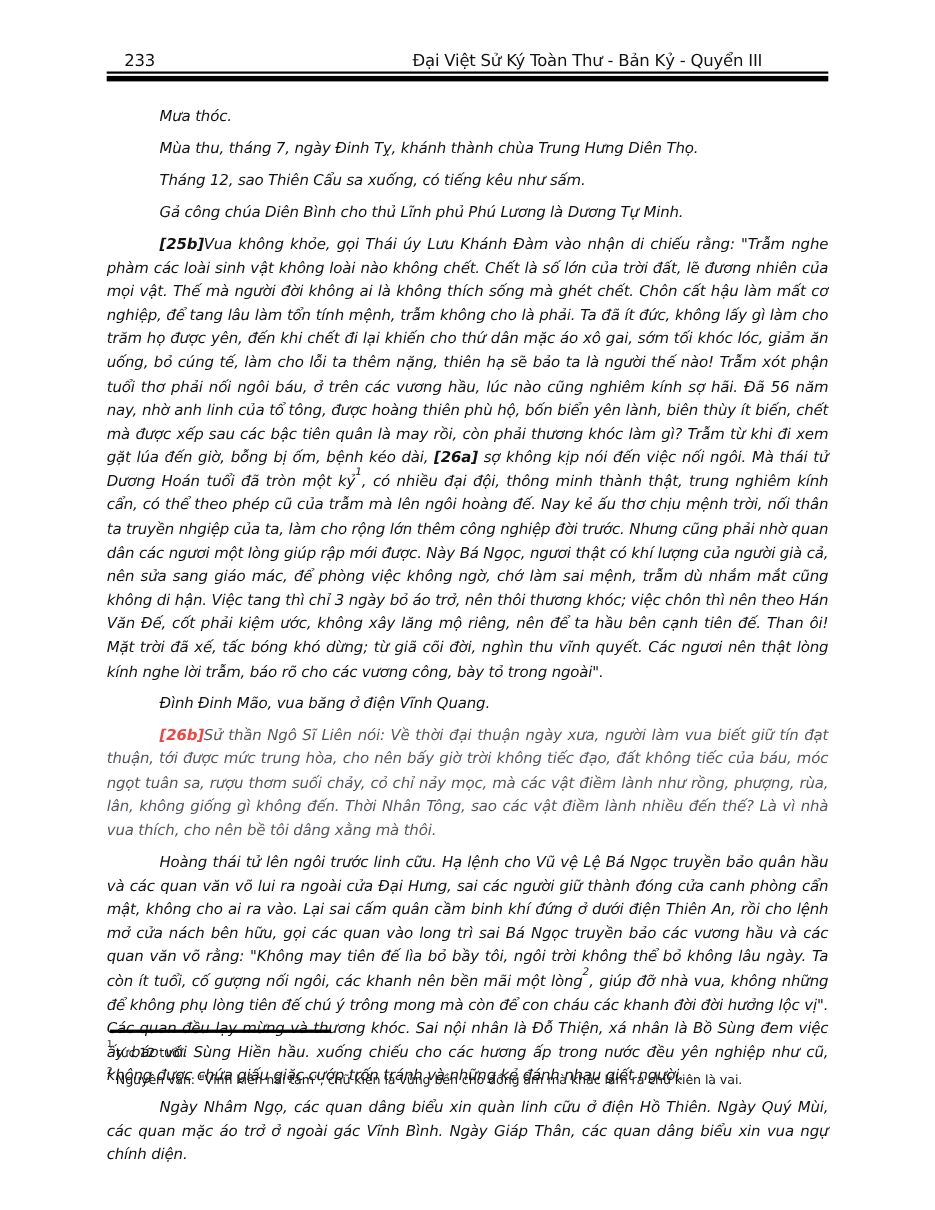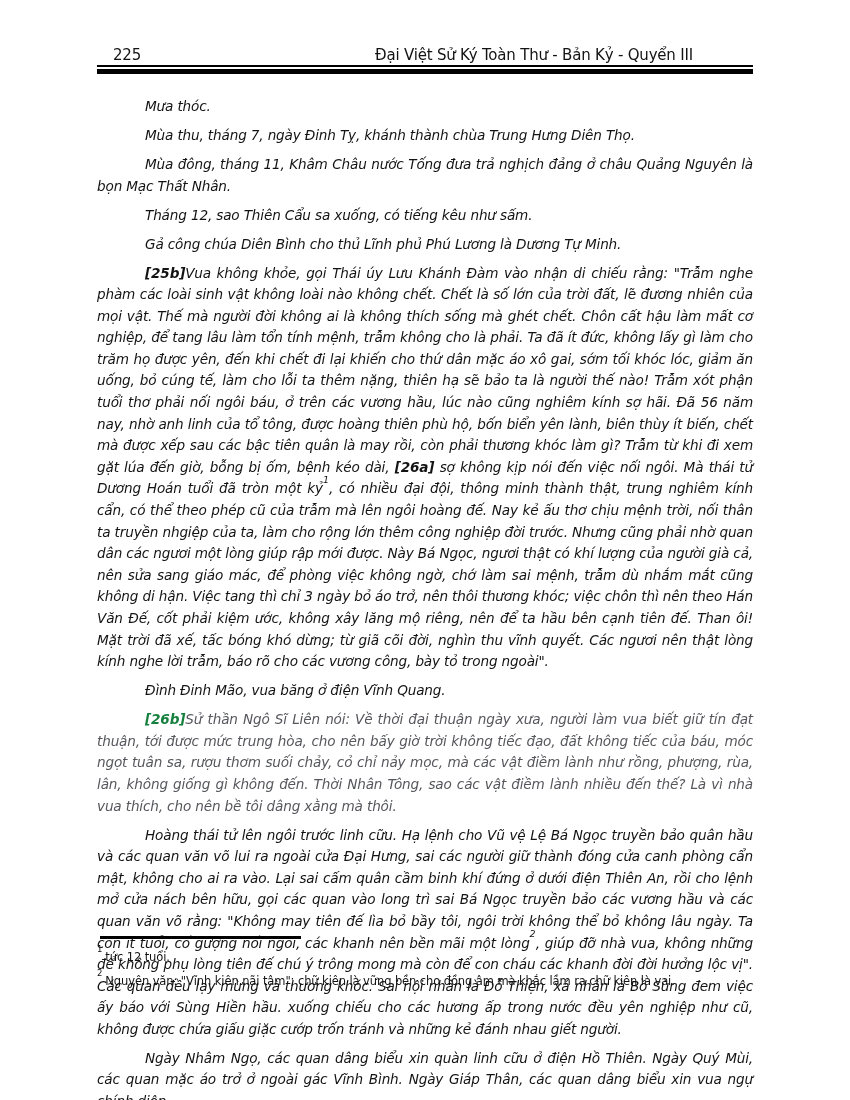--- a/index.html
+++ b/index.html
@@ -79,21 +79,21 @@
     line-height: 0;
     position: relative;
     top: -4.5px;
     letter-spacing: 0;
   }
   .historian-quote {
     margin: 0 0 7.4px 126px;
     text-indent: 28px;
     color: #56575c;
   }
-  .historian-quote b { color: #15803d; }
+  .historian-quote b { color: #ef4444; }
   
   .footnotes {
     position: absolute;
     top: 936px;
     left: 97px;
     width: 656px;
     font-size: 11.5px;
     line-height: 15px;
     letter-spacing: -0.1px;
   }
@@ -114,34 +114,33 @@
     top: -3.5px;
     margin-right: 3px;
   }
 </style>
 </head>
 <body>
 
 <div class="page">
 
   <div class="page-header">
-    <span class="page-number">225</span>
+    <span class="page-number">233</span>
     <span class="header-title">Đại Việt Sử Ký Toàn Thư - Bản Kỷ - Quyển III</span>
   </div>
   <div class="rule-thin"></div>
   <div class="rule-thick"></div>
 
   <div class="content">
 
     <p><span>Mưa thóc.</span></p>
 
 
     <p><span>Mùa thu, tháng 7, ngày Đinh Tỵ, khánh thành chùa Trung Hưng Diên Thọ.</span></p>
 
-    <p><span>Mùa đông, tháng 11, Khâm Châu nước Tống đưa trả nghịch đảng ở châu Quảng Nguyên là bọn Mạc Thất Nhân.</span></p>
 
     <p><span>Tháng 12, sao Thiên Cẩu sa xuống, có tiếng kêu như sấm.</span></p>
 
     <p><span>Gả công chúa Diên Bình cho thủ Lĩnh phủ Phú Lương là Dương Tự Minh.</span></p>
 
     <p><b>[25b]</b><span>Vua không khỏe, gọi Thái úy Lưu Khánh Đàm vào nhận di chiếu rằng: "Trẫm nghe phàm các loài sinh vật không loài nào không chết. Chết là số lớn của trời đất, lẽ đương nhiên của mọi vật. Thế mà người đời không ai là không thích sống mà ghét chết. Chôn cất hậu làm mất cơ nghiệp, để tang lâu làm tổn tính mệnh, trẫm không cho là phải. Ta đã ít đức, không lấy gì làm cho trăm họ được yên, đến khi chết đi lại khiến cho thứ dân mặc áo xô gai, sớm tối khóc lóc, giảm ăn uống, bỏ cúng tế, làm cho lỗi ta thêm nặng, thiên hạ sẽ bảo ta là người thế nào! Trẫm xót phận tuổi thơ phải nối ngôi báu, ở trên các vương hầu, lúc nào cũng nghiêm kính sợ hãi. Đã 56 năm nay, nhờ anh linh của tổ tông, được hoàng thiên phù hộ, bốn biển yên lành, biên thùy ít biến, chết mà được xếp sau các bậc tiên quân là may rồi, còn phải thương khóc làm gì? Trẫm từ khi đi xem gặt lúa đến giờ, bỗng bị ốm, bệnh kéo dài, </span><b>[26a]</b><span> sợ không kịp nói đến việc nối ngôi. Mà thái tử Dương Hoán tuổi đã tròn một kỷ</span><sup class="fn-ref">1</sup><span>, có nhiều đại đội, thông minh thành thật, trung nghiêm kính cẩn, có thể theo phép cũ của trẫm mà lên ngôi hoàng đế. Nay kẻ ấu thơ chịu mệnh trời, nối thân ta truyền nhgiệp của ta, làm cho rộng lớn thêm công nghiệp đời trước. Nhưng cũng phải nhờ quan dân các ngươi một lòng giúp rập mới được. Này Bá Ngọc, ngươi thật có khí lượng của người già cả, nên sửa sang giáo mác, để phòng việc không ngờ, chớ làm sai mệnh, trẫm dù nhắm mắt cũng không di hận. Việc tang thì chỉ 3 ngày bỏ áo trở, nên thôi thương khóc; việc chôn thì nên theo Hán Văn Đế, cốt phải kiệm ước, không xây lăng mộ riêng, nên để ta hầu bên cạnh tiên đế. Than ôi! Mặt trời đã xế, tấc bóng khó dừng; từ giã cõi đời, nghìn thu vĩnh quyết. Các ngươi nên thật lòng kính nghe lời trẫm, báo rõ cho các vương công, bày tỏ trong ngoài".</span></p>
 
     <p><span>Đình Đinh Mão, vua băng ở điện Vĩnh Quang.</span></p>
 
     <p class="historian-quote"><b>[26b]</b><span>Sử thần Ngô Sĩ Liên nói: Về thời đại thuận ngày xưa, người làm vua biết giữ tín đạt thuận, tới được mức trung hòa, cho nên bấy giờ trời không tiếc đạo, đất không tiếc của báu, móc ngọt tuân sa, rượu thơm suối chảy, cỏ chỉ nảy mọc, mà các vật điềm lành như rồng, phượng, rùa, lân, không giống gì không đến. Thời Nhân Tông, sao các vật điềm lành nhiều đến thế? Là vì nhà vua thích, cho nên bề tôi dâng xằng mà thôi.</span></p>

